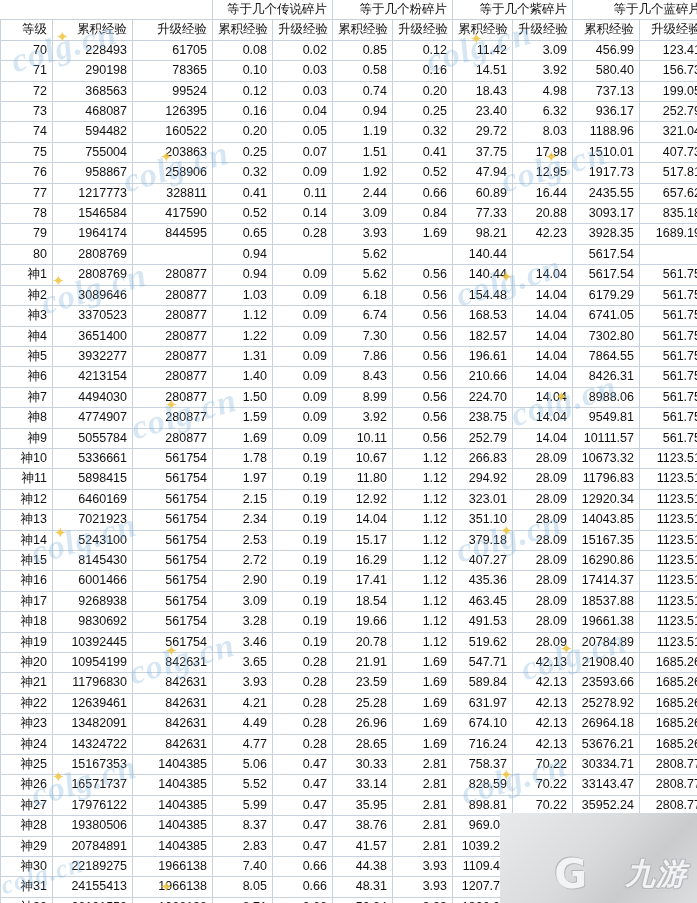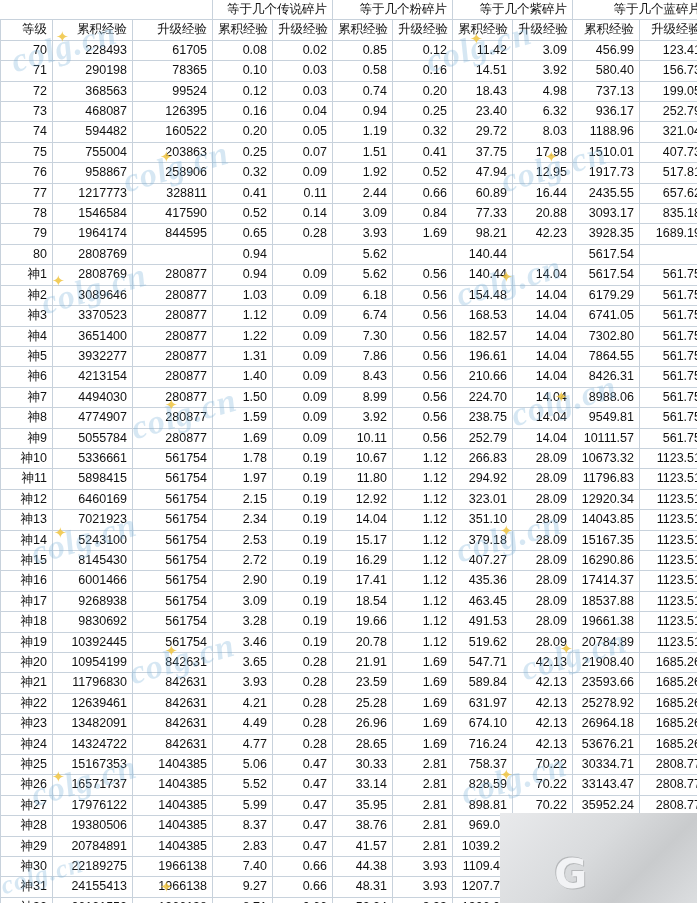--- a/index.html
+++ b/index.html
@@ -704,21 +704,21 @@
           <td>3.93</td>
           <td>1109.46</td>
           <td>98.31</td>
           <td>44378.55</td>
           <td>3932.28</td>
         </tr>
         <tr>
           <td class="lvl">神31</td>
           <td>24155413</td>
           <td>1966138</td>
-          <td>9.27</td>
+          <td>8.05</td>
           <td>0.66</td>
           <td>48.31</td>
           <td>3.93</td>
           <td>1207.77</td>
           <td>98.31</td>
           <td>48310.83</td>
           <td>3932.28</td>
         </tr>
         <tr>
           <td class="lvl">神32</td>
@@ -765,15 +765,16 @@
     <div class="spark" style="left:500px; top:522px;">✦</div>
     <div class="spark" style="left:165px; top:642px;">✦</div>
     <div class="spark" style="left:560px; top:640px;">✦</div>
     <div class="spark" style="left:52px;  top:768px;">✦</div>
     <div class="spark" style="left:500px; top:766px;">✦</div>
     <div class="spark" style="left:160px; top:878px;">✦</div>
   </div>
 
   <div class="logo-plate">
     <div class="logo-mark">G</div>
+    <div class="logo-txt">九游</div>
   </div>
 
 </div>
 
 </body></html>

